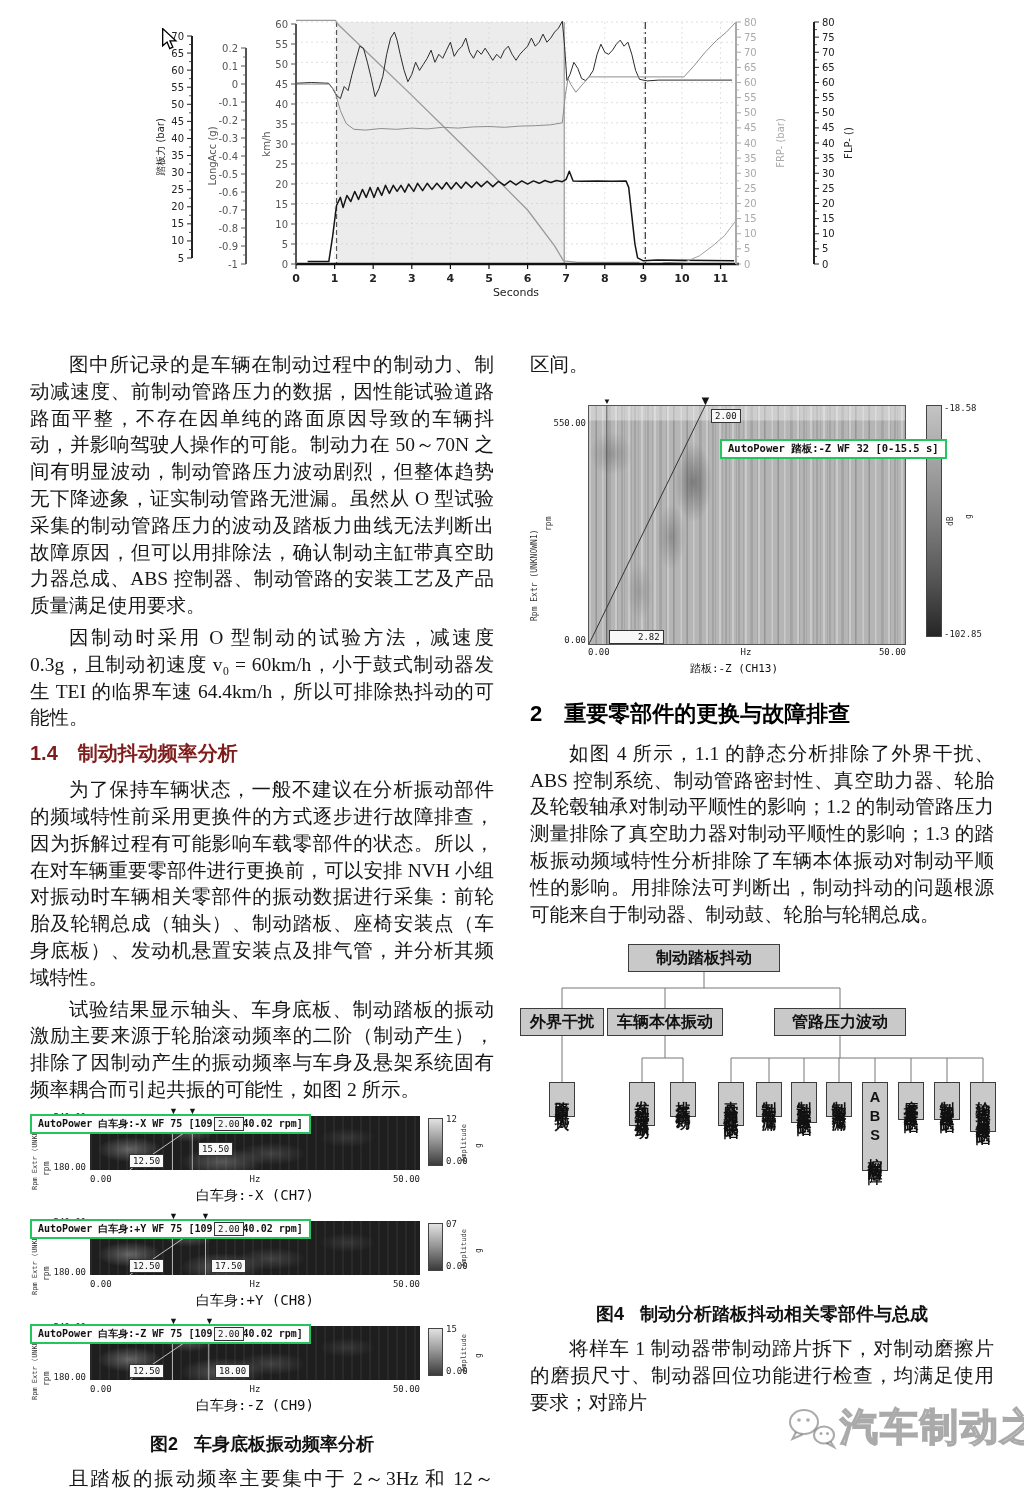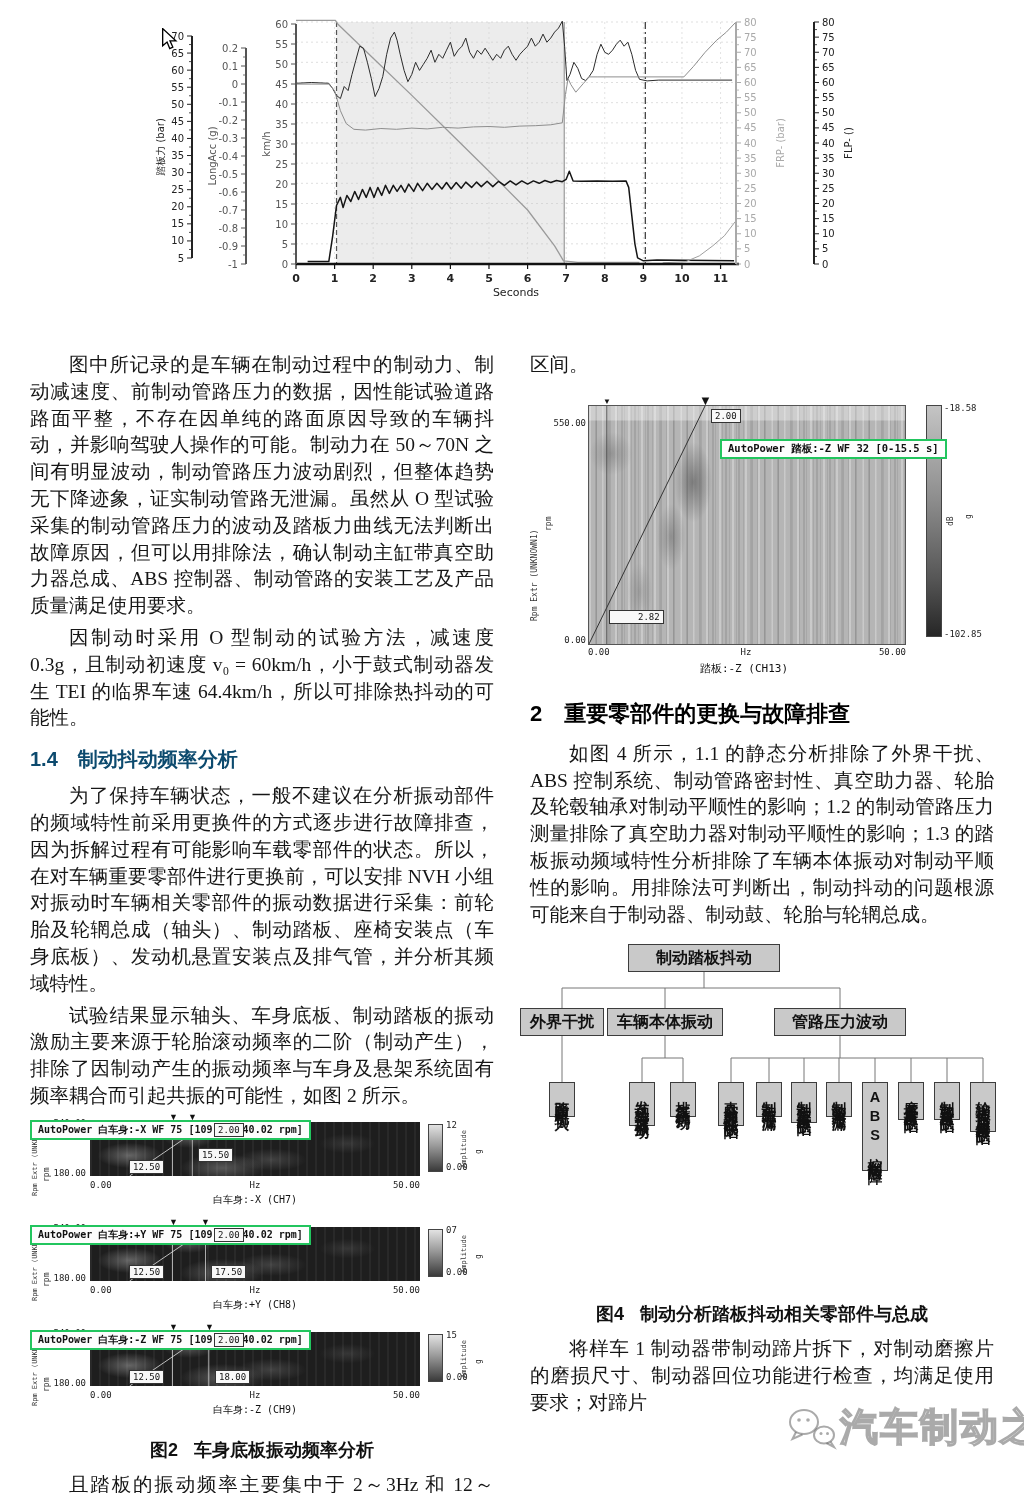--- a/index.html
+++ b/index.html
@@ -12,21 +12,21 @@
   .fig-cap{text-align:center;font-family:"Liberation Sans","DejaVu Sans",sans-serif;
            font-weight:bold;font-size:18px;color:#111;margin:8px 0 10px;}
   .fig-cap .cl{margin-right:16px;}
 
   
   .columns{position:absolute;top:352px;left:30px;width:964px;display:flex;gap:36px;}
   .col{width:464px;}
   p.body{font-size:19.5px;line-height:26.8px;text-align:justify;text-indent:2em;
          margin:0 0 5px 0;color:#161616;}
   p.noindent{text-indent:0;}
-  h3.sec{font-family:"Liberation Sans","DejaVu Sans",sans-serif;font-size:20px;margin:14px 0 10px;color:#0c4a6e;}
+  h3.sec{font-family:"Liberation Sans","DejaVu Sans",sans-serif;font-size:20px;margin:8px 0 10px;color:#7f1d1d;}
   h2.sec{font-family:"Liberation Sans","DejaVu Sans",sans-serif;font-size:22px;margin:16px 0 12px;color:#000;}
 
   
   .vrot{writing-mode:vertical-rl;transform:rotate(180deg);
         font-family:"DejaVu Sans Mono",monospace;color:#333;}
   .mono9{font-family:"DejaVu Sans Mono",monospace;font-size:9px;color:#222;}
   .sp-mark{position:absolute;background:#f8f8f8;border:1px solid #333;
            font-family:"DejaVu Sans Mono",monospace;font-size:9px;color:#111;
            padding:0 3px;line-height:12px;z-index:4;white-space:nowrap;}
   .sp-tri{position:absolute;top:-10px;font-size:9px;color:#111;z-index:2;line-height:10px;}
@@ -47,21 +47,21 @@
       radial-gradient(ellipse 36px 14px at 30% 30%, rgba(200,200,200,.30), transparent 70%),
       radial-gradient(ellipse 50px 16px at 55% 70%, rgba(190,190,190,.22), transparent 70%),
       radial-gradient(ellipse 40px 14px at 78% 40%, rgba(180,180,180,.16), transparent 70%),
       radial-gradient(ellipse 60px 20px at 40% 85%, rgba(220,220,220,.30), transparent 70%),
       repeating-linear-gradient(90deg, rgba(255,255,255,.05) 0 2px, transparent 2px 9px),
       #1e1e1e;}
   .sp-x0{position:absolute;left:60px;top:60px;}
   .sp-xhz{position:absolute;left:60px;top:60px;width:330px;text-align:center;}
   .sp-x1{position:absolute;left:344px;top:60px;width:46px;text-align:right;}
   .sp-chan{position:absolute;left:60px;top:73px;width:330px;text-align:center;
-           font-family:"DejaVu Sans Mono",monospace;font-size:10px;color:#111;}
+           font-family:"DejaVu Sans Mono",monospace;font-size:14px;color:#111;}
   .sp-cbar{position:absolute;left:398px;top:4px;width:13px;height:46px;
            border:1px solid #444;background:linear-gradient(180deg,#e2e2e2,#9a9a9a 45%,#3a3a3a);}
   .sp-cbtop{position:absolute;left:416px;top:0px;}
   .sp-cbbot{position:absolute;left:416px;top:42px;}
   .sp-cbrot{position:absolute;left:430px;top:8px;height:40px;font-size:7px;}
   .sp-cbg{position:absolute;left:444px;top:20px;height:14px;font-size:8px;}
 
   
   .fig3-wrap{position:relative;height:292px;margin-top:12px;}
   .f3-rot1{position:absolute;left:0;top:30px;height:200px;font-size:8px;}
@@ -75,21 +75,21 @@
       radial-gradient(ellipse 18px 40px at 16% 78%, rgba(110,110,110,.35), transparent 72%),
       radial-gradient(ellipse 30px 30px at 7% 20%, rgba(100,100,100,.40), transparent 72%),
       linear-gradient(180deg, rgba(255,255,255,.34) 0 14px, transparent 15px),
       repeating-linear-gradient(90deg, rgba(255,255,255,.28) 0 2px, transparent 2px 6px,
           rgba(0,0,0,.10) 6px 8px, transparent 8px 13px),
       repeating-linear-gradient(90deg, rgba(0,0,0,.08) 0 1px, transparent 1px 7px),
       #b5b5b5;}
   .f3-x0{position:absolute;left:58px;top:256px;}
   .f3-xhz{position:absolute;left:58px;top:256px;width:316px;text-align:center;}
   .f3-x1{position:absolute;left:330px;top:256px;width:46px;text-align:right;}
-  .f3-chan{position:absolute;left:56px;top:270px;width:316px;text-align:center;
+  .f3-chan{position:absolute;left:46px;top:270px;width:316px;text-align:center;
            font-family:"DejaVu Sans Mono",monospace;font-size:11px;color:#111;}
   .f3-cbar{position:absolute;left:396px;top:14px;width:14px;height:230px;border:1px solid #444;
            background:linear-gradient(180deg,#c4c4c4,#8e8e8e 40%,#565656 75%,#262626);}
   .f3-cbtop{position:absolute;left:414px;top:12px;}
   .f3-cbbot{position:absolute;left:414px;top:238px;}
   .f3-cbrot{position:absolute;left:416px;top:105px;height:30px;font-size:8px;}
   .f3-cbg{position:absolute;left:434px;top:112px;height:16px;font-size:8px;}
   .f3-ann{left:190px;top:48px;font-size:10.5px;}
   .f3-tri-big{position:absolute;top:-13px;font-size:13px;}
   .f3-tri-sm{position:absolute;top:-9px;font-size:8px;}
@@ -517,21 +517,21 @@
         <span class="mono9 f3-ybot">0.00</span>
 
         <div class="f3-plot spec-light">
           <svg width="316" height="238">
             <line x1="0" y1="238" x2="116" y2="0" stroke="#333" stroke-width="1"></line>
             <line x1="17.8" y1="0" x2="17.8" y2="238" stroke="#3a3a3a" stroke-width="0.8"></line>
           </svg>
           <span class="f3-tri-big" style="left:110px;">▼</span>
           <span class="f3-tri-sm" style="left:14px;">▼</span>
           <span class="sp-mark" style="left:122px;top:3px;">2.00</span>
-          <span class="sp-mark" style="left:20px;top:204px;padding-left:28px;">2.82</span>
+          <span class="sp-mark" style="left:20px;top:224px;padding-left:28px;">2.82</span>
         </div>
         <div class="sp-ann f3-ann">AutoPower 踏板:-Z WF 32 [0-15.5 s]</div>
 
         <span class="mono9 f3-x0">0.00</span>
         <span class="mono9 f3-xhz">Hz</span>
         <span class="mono9 f3-x1">50.00</span>
         <span class="f3-chan">踏板:-Z (CH13)</span>
 
         <div class="f3-cbar"></div>
         <span class="mono9 f3-cbtop">-18.58</span>

